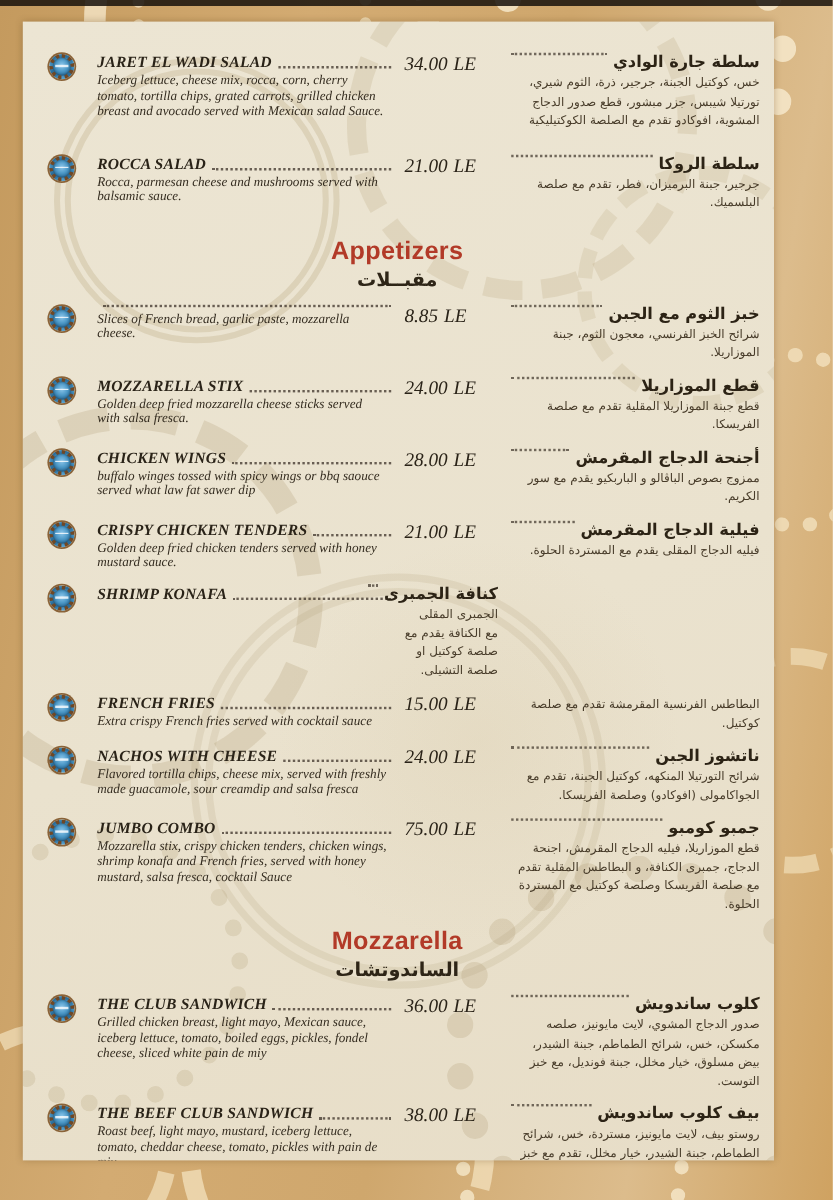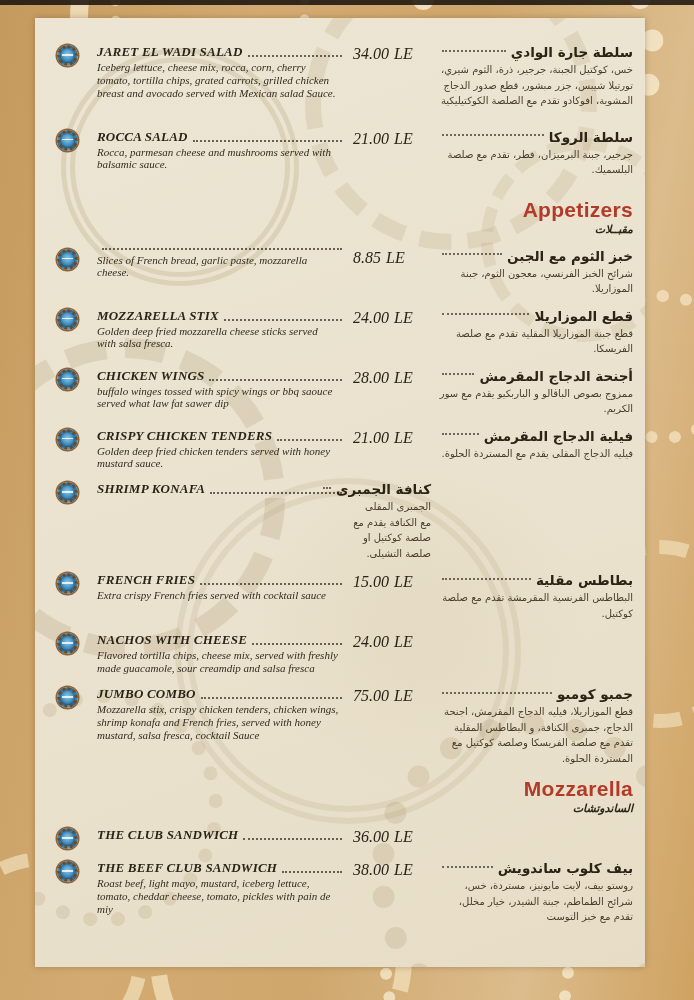--- a/index.html
+++ b/index.html
@@ -18,21 +18,20 @@
   .o3b{top:540px;right:-60px;width:160px;height:160px;border:14px dashed rgba(243,226,190,.65);}
   .o4{bottom:-90px;left:150px;width:230px;height:230px;border:16px dashed rgba(243,226,190,.75);}
   .o5{bottom:-70px;right:120px;width:170px;height:170px;border:12px dotted rgba(248,236,208,.75);}
   .o6{bottom:-60px;left:-60px;width:180px;height:180px;border:14px dashed rgba(243,226,190,.7);}
 
   .paper{
     position:absolute;left:19px;top:18px;right:49px;bottom:33px;z-index:2;
     background:linear-gradient(160deg,#ece5d3 0%,#eae2ce 55%,#e7ddc7 100%);
     box-shadow:0 0 6px rgba(90,60,20,.35);
     overflow:hidden;
-    margin-left:16px;
   }
   
   .wm{position:absolute;border-radius:50%;pointer-events:none;}
   .wm1{top:30px;left:26px;width:210px;height:210px;border:14px double rgba(176,156,112,.25);}
   .wm2{top:-60px;left:270px;width:260px;height:260px;border:16px dashed rgba(176,156,112,.20);}
   .wm3{top:320px;left:-70px;width:280px;height:280px;border:20px dashed rgba(168,148,104,.22);}
   .wm4{top:460px;left:140px;width:310px;height:310px;border:18px double rgba(168,148,104,.16);}
   .wm5{bottom:-70px;right:-50px;width:280px;height:280px;border:22px dotted rgba(168,148,104,.22);}
   .wm6{bottom:40px;left:-50px;width:210px;height:210px;border:14px dotted rgba(168,148,104,.20);}
   .wm7{top:120px;right:-40px;width:180px;height:180px;border:12px dashed rgba(176,156,112,.18);}
@@ -54,28 +53,28 @@
 
   .en-name-row{display:flex;align-items:flex-end;}
   .en-name{font-weight:700;font-style:italic;font-size:13px;color:#2a2318;letter-spacing:.2px;white-space:nowrap;}
   .leader{flex:1;min-width:8px;border-bottom:2px dotted rgba(60,50,40,.75);margin:0 3px 3px 5px;}
   .en-desc{font-style:italic;font-size:11px;line-height:1.18;color:#332b1f;margin-top:1px;max-width:242px;}
 
   .col-price{font-style:italic;font-size:16px;color:#2a2318;white-space:nowrap;padding-top:1px;}
   .price-currency{margin-left:5px;}
 
   .col-ar{direction:rtl;text-align:right;font-family:"DejaVu Sans",sans-serif;}
-  .ar-name-row{display:flex;align-items:center;}
+  .ar-name-row{display:flex;align-items:flex-start;}
   .ar-name{font-weight:700;font-size:13.5px;color:#2c2315;white-space:nowrap;}
   .ar-leader{flex:1;min-width:8px;border-bottom:2px dotted rgba(60,50,40,.7);margin:0 5px 3px 3px;}
   .ar-desc{font-size:10px;line-height:1.55;color:#483c2a;margin-top:2px;}
 
-  .section-header{text-align:right;margin:8px 0 12px 0;}
+  .section-header{text-align:center;margin:8px 0 12px 0;}
   .section-title-en{font-family:"Liberation Sans",sans-serif;font-weight:700;font-size:21px;color:#b23a28;letter-spacing:.3px;}
-  .section-title-ar{font-family:"DejaVu Sans",sans-serif;font-weight:700;font-size:11px;color:#2e2517;margin-top:1px;font-style:italic;}
+  .section-title-ar{font-family:"DejaVu Sans",sans-serif;font-weight:700;font-size:16px;color:#2e2517;margin-top:1px;}
 
   .sec-first .menu-item{margin-bottom:20px;}
 </style>
 </head>
 <body>
 
 <div class="top-edge"></div>
 
 <div class="orn o1"></div>
 <div class="orn o1b"></div>
@@ -273,41 +272,44 @@
       <div class="en-name-row">
         <span class="en-name">FRENCH FRIES</span>
         <span class="leader"></span>
       </div>
       <div class="en-desc">Extra crispy French fries served with cocktail sauce</div>
     </div>
     <div class="col-price">
       <span class="price-value">15.00</span><span class="price-currency">LE</span>
     </div>
     <div class="col-ar">
-      <div class="ar-name-row">
-        <span class="ar-name">بطاطس مقلية</span>
-        <span class="ar-leader"></span>
-      </div>
       <div class="ar-desc">البطاطس الفرنسية المقرمشة تقدم مع صلصة كوكتيل.</div>
     </div>
   </div>
 
   <div class="menu-item">
     <div class="col-icon">
       <span class="medallion"></span>
     </div>
     <div class="col-en">
       <div class="en-name-row">
         <span class="en-name">NACHOS WITH CHEESE</span>
         <span class="leader"></span>
       </div>
       <div class="en-desc">Flavored tortilla chips, cheese mix, served with freshly made guacamole, sour creamdip and salsa fresca</div>
     </div>
     <div class="col-price">
       <span class="price-value">24.00</span><span class="price-currency">LE</span>
+    </div>
+    <div class="col-ar">
+      <div class="ar-name-row">
+        <span class="ar-name">ناتشوز الجبن</span>
+        <span class="ar-leader"></span>
+      </div>
+      <div class="ar-desc">شرائح التورتيلا المنكهه، كوكتيل الجبنة، تقدم مع الجواكامولى (افوكادو) وصلصة الفريسكا.</div>
     </div>
   </div>
 
   <div class="menu-item">
     <div class="col-icon">
       <span class="medallion"></span>
     </div>
     <div class="col-en">
       <div class="en-name-row">
         <span class="en-name">JUMBO COMBO</span>
@@ -337,24 +339,32 @@
     <div class="items">
   <div class="menu-item">
     <div class="col-icon">
       <span class="medallion"></span>
     </div>
     <div class="col-en">
       <div class="en-name-row">
         <span class="en-name">THE CLUB SANDWICH</span>
         <span class="leader"></span>
       </div>
+      <div class="en-desc">Grilled chicken breast, light mayo, Mexican sauce, iceberg lettuce, tomato, boiled eggs, pickles, fondel cheese, sliced white pain de miy</div>
     </div>
     <div class="col-price">
       <span class="price-value">36.00</span><span class="price-currency">LE</span>
     </div>
+    <div class="col-ar">
+      <div class="ar-name-row">
+        <span class="ar-name">كلوب ساندويش</span>
+        <span class="ar-leader"></span>
+      </div>
+      <div class="ar-desc">صدور الدجاج المشوي، لايت مايونيز، صلصه مكسكن، خس، شرائح الطماطم، جبنة الشيدر، بيض مسلوق، خيار مخلل، جبنة فونديل، مع خبز التوست.</div>
+    </div>
   </div>
 
   <div class="menu-item">
     <div class="col-icon">
       <span class="medallion"></span>
     </div>
     <div class="col-en">
       <div class="en-name-row">
         <span class="en-name">THE BEEF CLUB SANDWICH</span>
         <span class="leader"></span>

